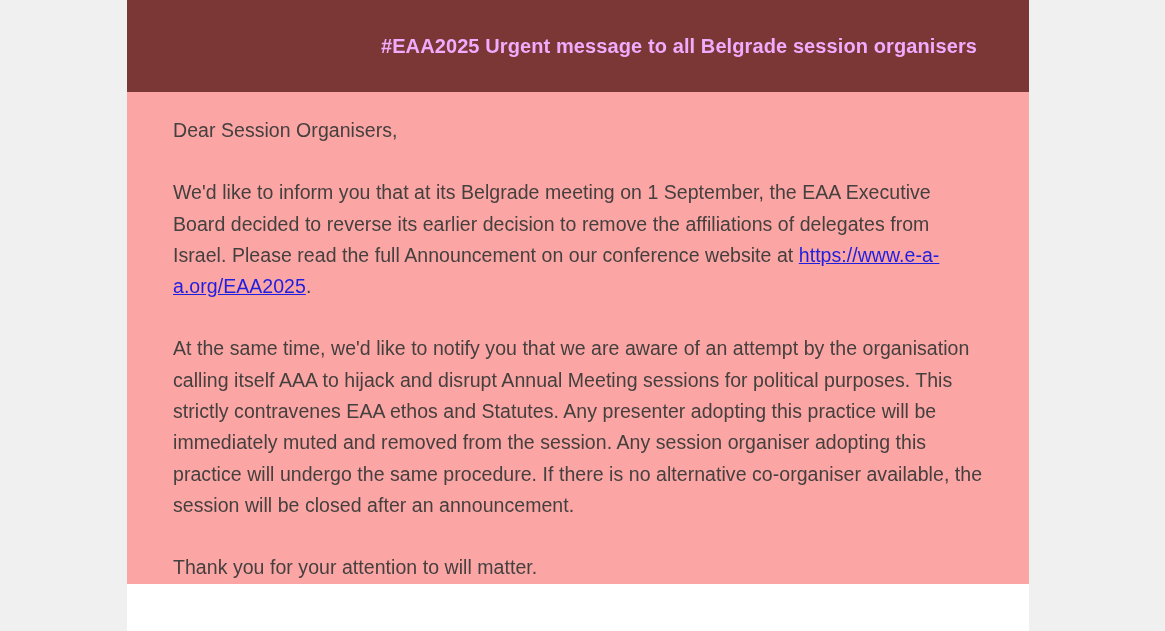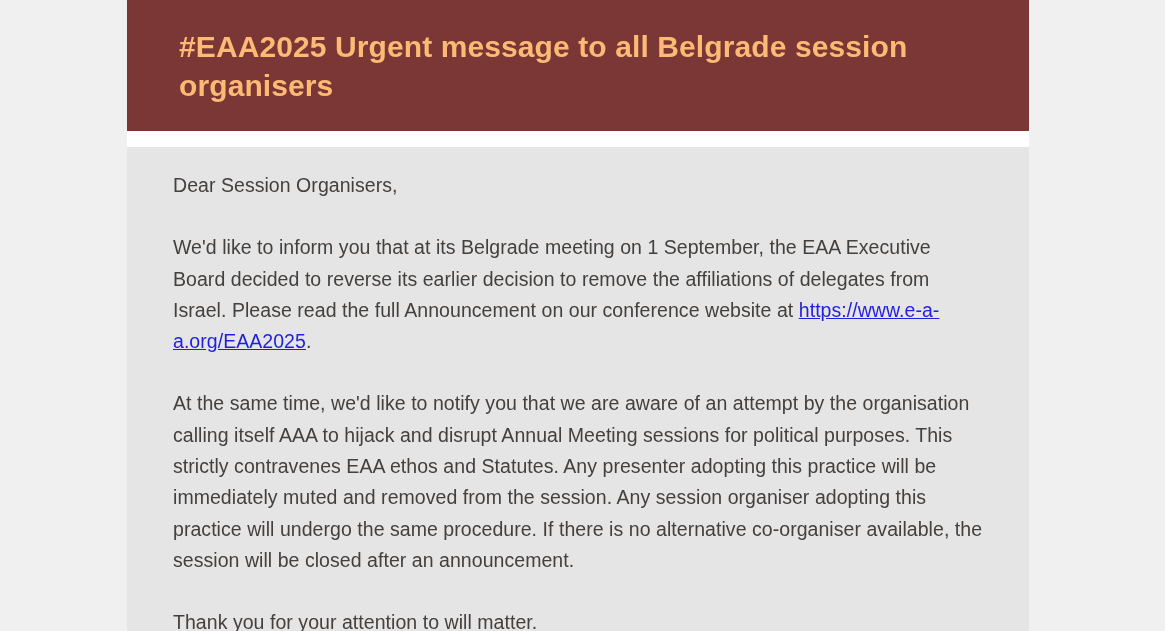--- a/index.html
+++ b/index.html
@@ -35,35 +35,34 @@
 
   .email-header {
     background: #7b3736;
     width: 100%;
     box-sizing: border-box;
     padding: 27px 52px 26px 52px;
     text-align: center;
   }
 
   .email-header-title {
-    color: #fdba74;
+    color: #f0abfc;
     font-family: "Liberation Sans", sans-serif;
     font-weight: bold;
-    font-size: 30px;
+    font-size: 20px;
     line-height: 39px;
     letter-spacing: 0.1px;
     margin: 0;
-    text-align: left;
+    text-align: right;
   }
 
   .email-body {
-    background: #e5e5e5;
+    background: #fca5a5;
     box-sizing: border-box;
     padding: 0 45px 0 46px;
-    margin-top: 16px;
   }
 
   .email-body p {
     color: #44403e;
     font-family: "Liberation Sans", sans-serif;
     font-size: 19.5px;
     line-height: 31.3px;
     margin: 0;
     text-align: left;
     letter-spacing: 0.05px;

